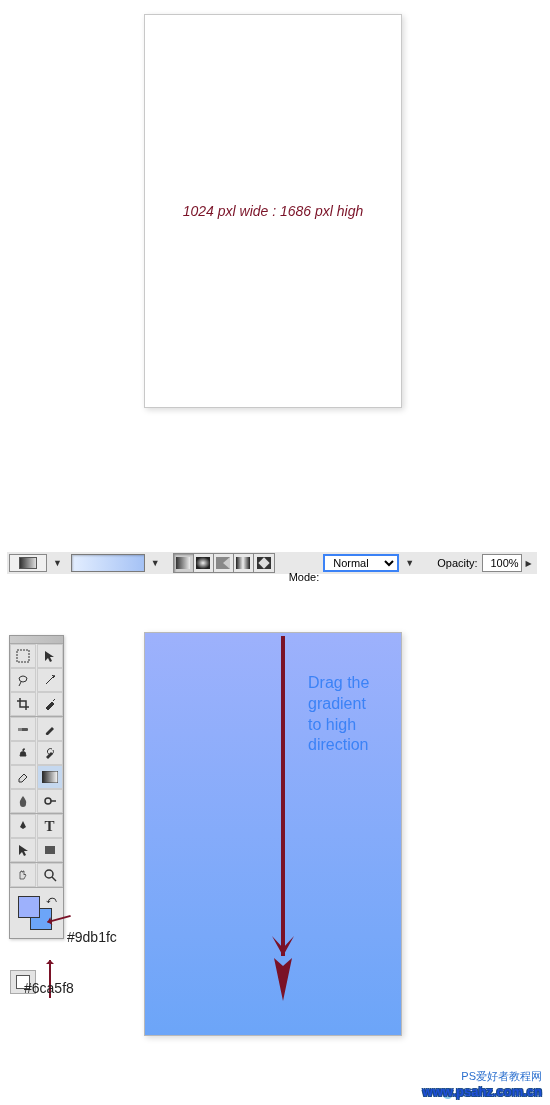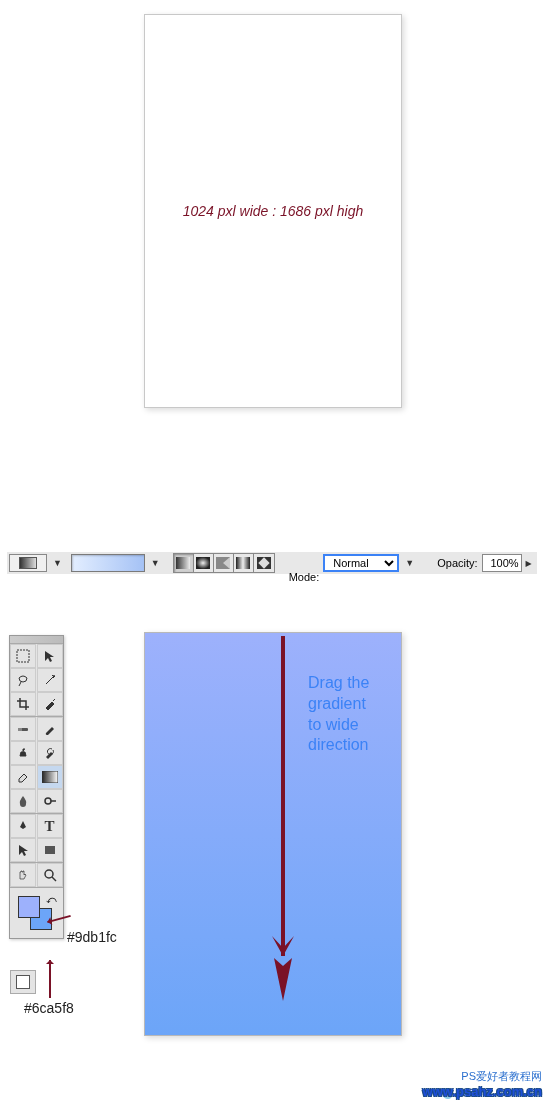--- a/index.html
+++ b/index.html
@@ -140,21 +140,21 @@
       background: #fff;
     }
     
     .color-label-1 {
       position: absolute;
       left: 67px; top: 908px;
       font-size: 14px; color: #222; margin-top: 21px;
     }
     .color-label-2 {
       position: absolute;
-      left: 24px; top: 1000px;
+      left: 24px; top: 980px;
       font-size: 14px; color: #222;
     }
     .arrow-to-fg {
       position: absolute;
       left: 47px; top: 918px;
       width: 24px; height: 2px;
       background: #7a1227;
       transform: rotate(-15deg);
     }
     .arrow-to-fg::after {
@@ -425,21 +425,21 @@
 <div class="arrow-to-fg"></div>
 <div class="arrow-to-bg"></div>
 <div class="color-label-1">#9db1fc</div>
 <div class="color-label-2">#6ca5f8</div>
 
 <div class="canvas-bottom"></div>
 
 <div class="drag-text">
   <div>Drag the</div>
   <div>gradient</div>
-  <div>to wide</div>
+  <div>to high</div>
   <div>direction</div>
 </div>
 
 <svg class="big-arrow" width="30" height="370">
   <line x1="15" y1="0" x2="15" y2="320" stroke="#7a1227" stroke-width="4"></line>
   <path d="M15 320 L4 300 L15 312 L26 300 Z" fill="#7a1227"></path>
   <path d="M15 365 L6 322 L15 330 L24 322 Z" fill="#7a1227"></path>
 </svg>
 
 <div class="watermark-logo">e</div>

